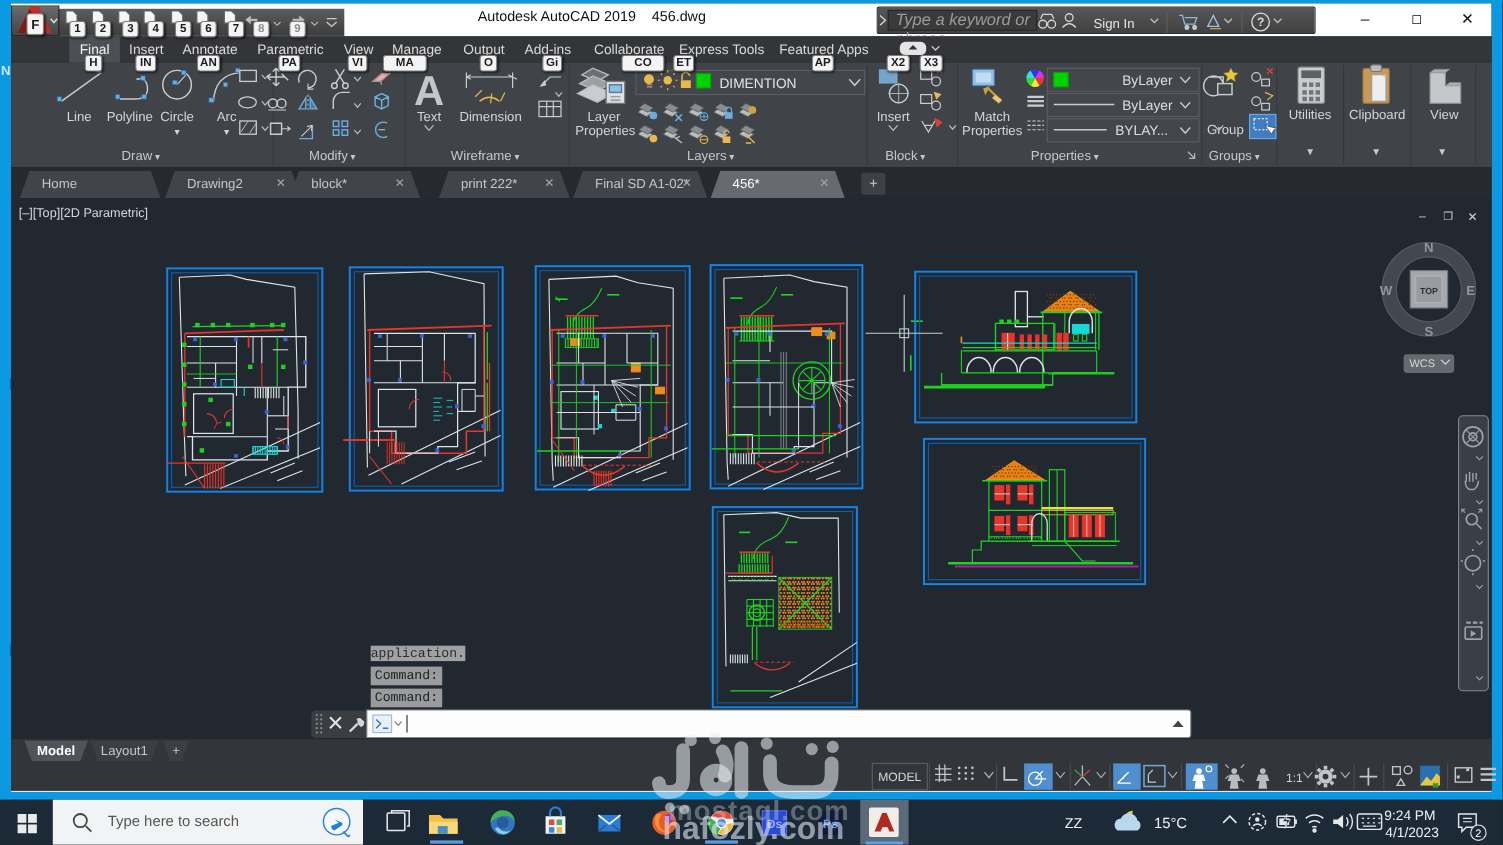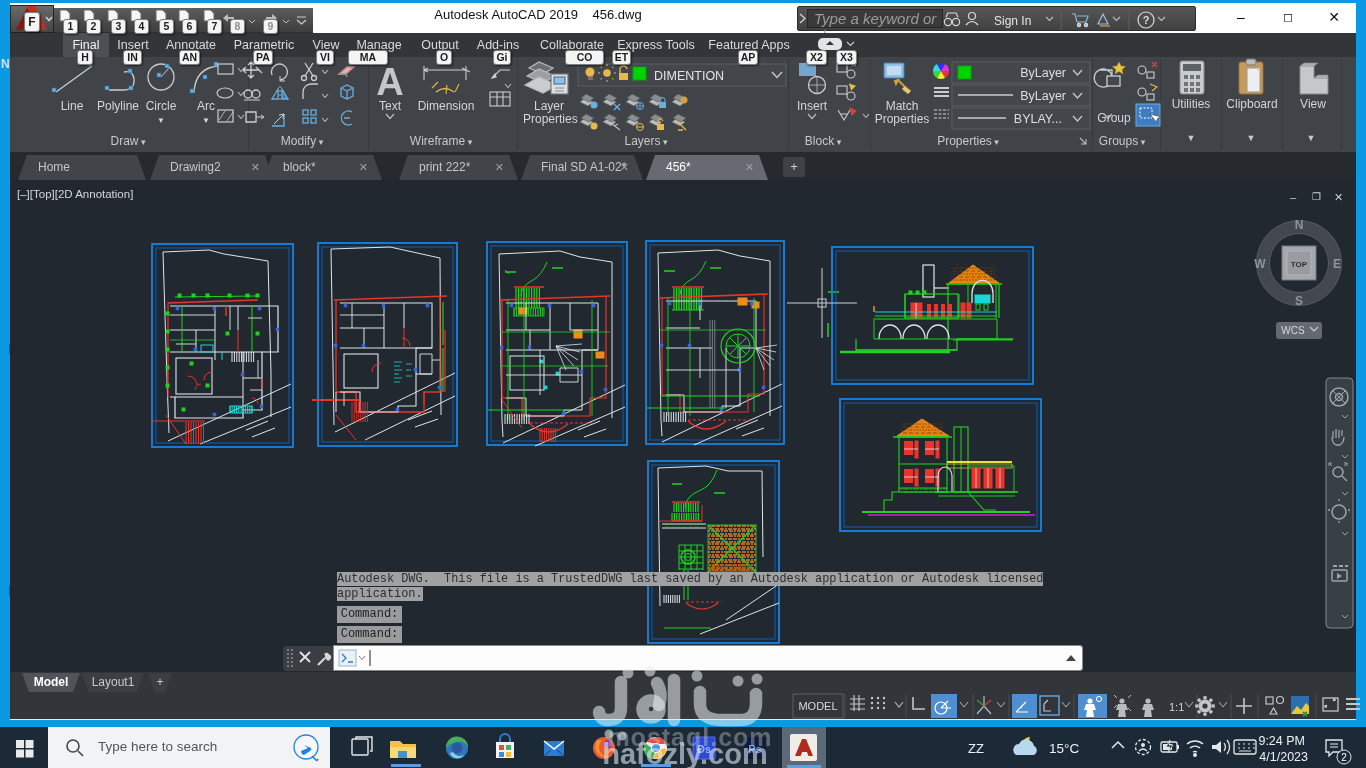--- a/index.html
+++ b/index.html
@@ -405,21 +405,21 @@
 </svg>
 <div class="abs" id="filetabs"></div>
 <div class="abs ftab" style="left:18px;width:128px">Home</div>
 <div class="abs ftab" style="left:150px;width:124px">Drawing2<span class="x">✕</span></div>
 <div class="abs ftab" style="left:263px;width:119px">block*<span class="x">✕</span></div>
 <div class="abs ftab" style="left:399px;width:119px">print 222*<span class="x">✕</span></div>
 <div class="abs ftab" style="left:521px;width:122px">Final SD A1-02*<span class="x">✕</span></div>
 <div class="abs ftab" id="ftab-active" style="left:646px;width:122px">456*<span class="x">✕</span></div>
 <div class="abs" id="ftab-plus">+</div>
 <div class="abs" id="canvas"></div>
-<div class="abs" id="vplabel">[–][Top][2D Annotation]</div>
+<div class="abs" id="vplabel">[–][Top][2D Parametric]</div>
 <div class="abs cwb" style="left:1290px">–</div>
 <div class="abs cwb" style="left:1312px;font-size:10px">❐</div>
 <div class="abs cwb" style="left:1334px">✕</div>
 
 <svg id="cad" width="1366" height="768" viewBox="0 0 1366 768" style="z-index:2">
 <rect x="152" y="244" width="141" height="203" fill="none" stroke="#1283e8" stroke-width="1.8"></rect>
 <rect x="156" y="248" width="133" height="195" fill="none" stroke="#0d5fae" stroke-width="1"></rect>
 <path d="M163,252 L209,250 L224,254 L268,261 L271,373 L271,417" fill="none" stroke="#dfe6ea" stroke-width="1"></path>
 <path d="M163,252 L167,380 L169,433" fill="none" stroke="#dfe6ea" stroke-width="1"></path>
 <line x1="168" y1="441" x2="291" y2="384" stroke="#dfe6ea" stroke-width="1"></line>
@@ -780,21 +780,21 @@
 <path d="M1347,492 l3,3 l3,-3" stroke-width="1" transform="translate(-5,0)"></path>
 <circle cx="1339" cy="512" r="7"></circle>
 <path d="M1339,501 v-2 m0,24 v-2 m-11,-11 h2 m20,0 h-2" stroke-width="1.3"></path>
 <path d="M1347,532 l3,3 l3,-3" stroke-width="1" transform="translate(-5,0)"></path>
 <rect x="1332" y="570" width="15" height="11" rx="1"></rect>
 <path d="M1333,566 h4 m2,0 h4 m2,0 h3" stroke-width="2"></path>
 <path d="M1337,573 l5,3 l-5,3 z" fill="#9ea3a9" stroke="none"></path>
 <path d="M1347,615 l3,3 l3,-3" stroke-width="1" transform="translate(-5,0)"></path>
 </g>
 </svg>
-<div class="abs" id="dwgmsg"><span>Autodesk&nbsp;DWG.&nbsp;&nbsp;This&nbsp;file&nbsp;is&nbsp;a&nbsp;TrustedDWG&nbsp;last&nbsp;saved&nbsp;by&nbsp;an&nbsp;Autodesk&nbsp;application&nbsp;or&nbsp;Autodesk&nbsp;licensed</span><br><span>application.</span></div>
+<div class="abs" id="dwgmsg"><br><span>application.</span></div>
 <div class="abs cmdchip" style="top:606px">Command:</div>
 <div class="abs cmdchip" style="top:626px">Command:</div>
 <div class="abs" id="cmdbar">
   <div class="abs" id="cmdgrip"></div>
   <div class="abs" id="cmdinput"></div>
 </div>
 <div class="abs" id="botbar"></div>
 <div class="abs mtab" id="mtab-model">Model</div>
 <div class="abs mtab" id="mtab-layout">Layout1</div>
 <div class="abs mtab" id="mtab-plus">+</div>

